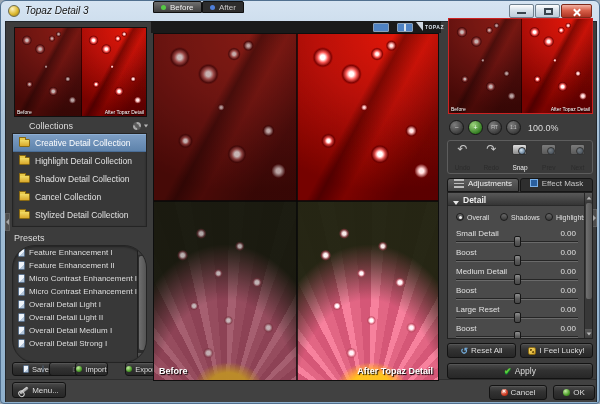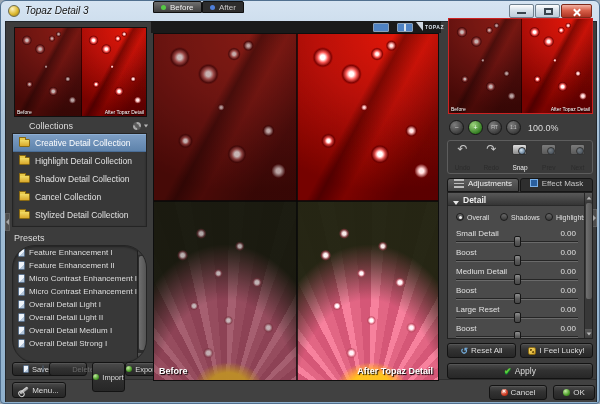--- a/index.html
+++ b/index.html
@@ -262,21 +262,21 @@
   </div>
 
   <div class="btn" style="left:11px;top:361px;width:48px;height:14px;">
     <div class="page-icon" style="width:6px;height:8px;"></div>
     <span>Save</span>
   </div>
   <div class="btn disabled" style="left:48px;top:361px;width:38px;height:14px;">
     <div class="page-icon" style="width:6px;height:8px;opacity:.4;"></div>
     <span>Delete</span>
   </div>
-  <div class="btn" style="left:91px;top:361px;width:33px;height:30px;">
+  <div class="btn" style="left:74px;top:361px;width:33px;height:14px;">
     <div class="orb" style="width:6px;height:6px;"></div>
     <span>Import</span>
   </div>
   <div class="btn" style="left:124px;top:361px;width:33px;height:14px;">
     <div class="orb" style="width:6px;height:6px;"></div>
     <span>Export</span>
   </div>
 
   <div class="btn" style="left:11px;top:381px;width:54px;height:16px;font-size:8px;">
     <div class="wrench-icon"></div>

